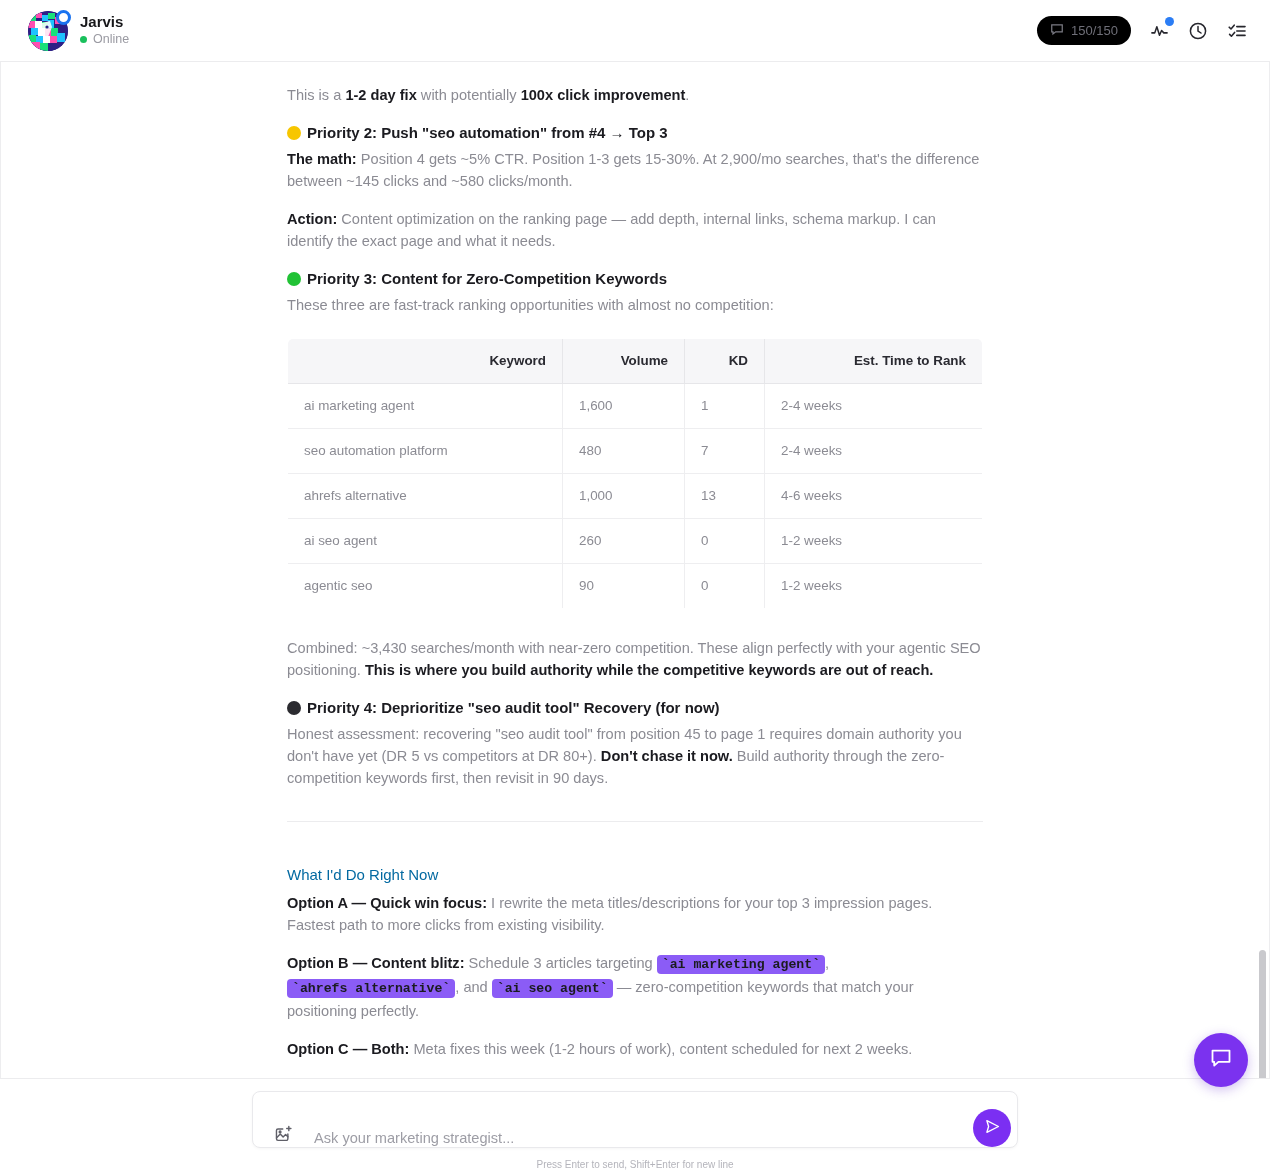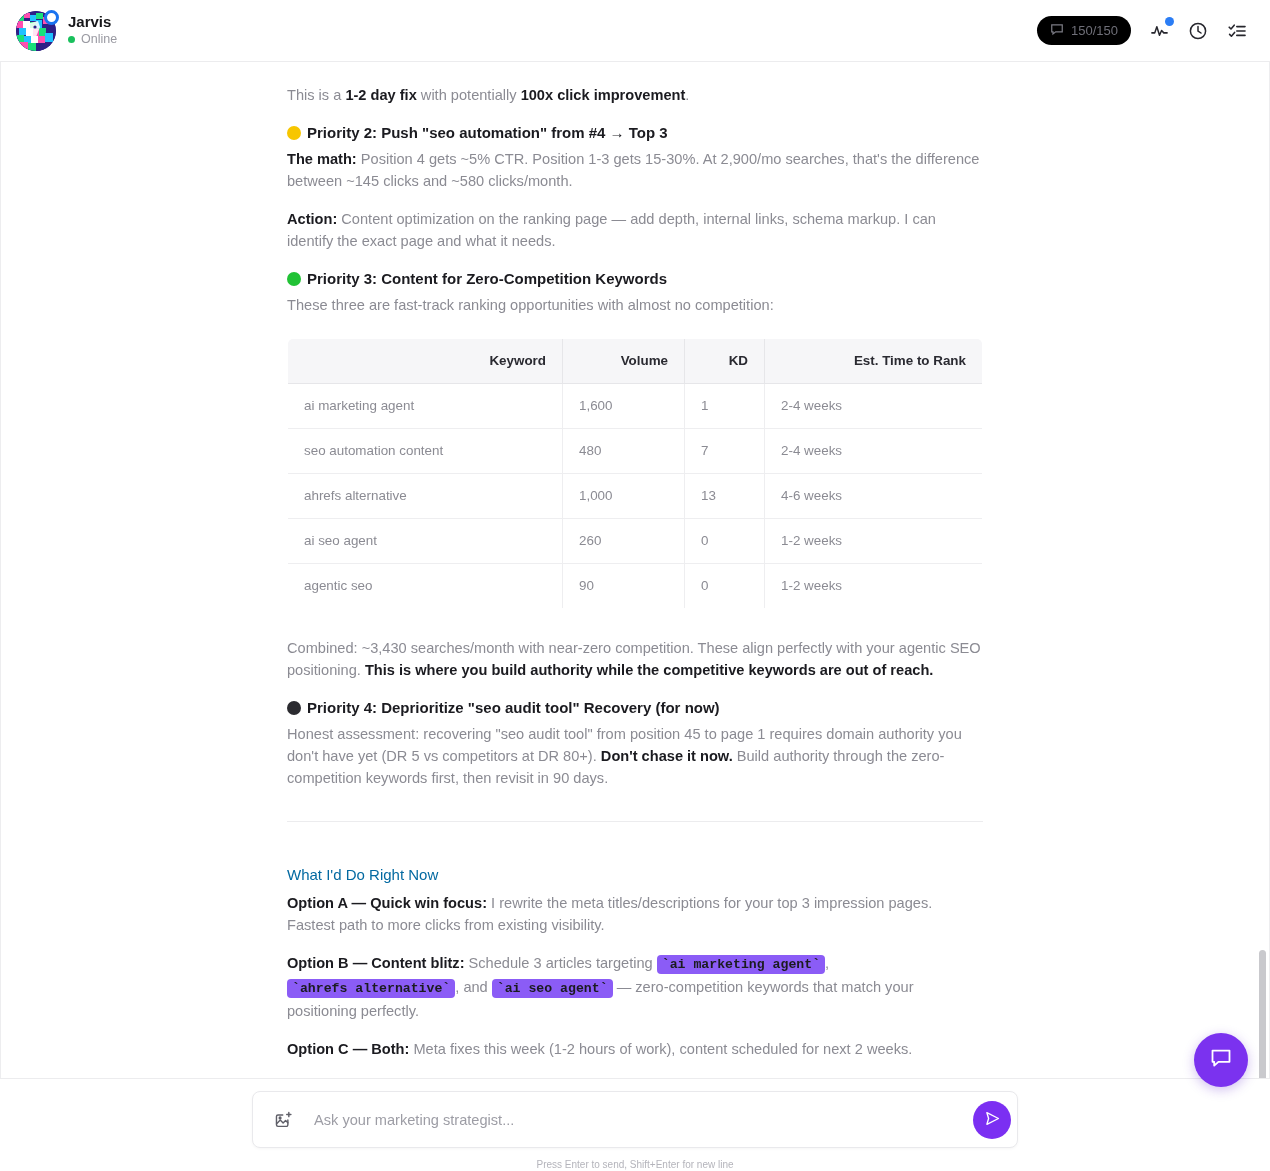--- a/index.html
+++ b/index.html
@@ -16,21 +16,21 @@
     background: #fbfbfc;
     display: flex; flex-direction: column;
   }
 
   
   .header {
     height: 62px; min-height: 62px;
     background: #ffffff;
     border-bottom: 1px solid #ececee;
     display: flex; align-items: center;
-    padding: 0 22px 0 16px;
+    padding: 0 22px 0 28px;
     justify-content: flex-end;
   }
   .brand { display: flex; align-items: center; gap: 12px; }
   .avatar-wrap { position: relative; width: 40px; height: 40px; }
   .avatar {
     width: 40px; height: 40px; border-radius: 50%;
     overflow: hidden; display: block;
     background: #2b1e7a;
   }
   .avatar svg { display: block; }
@@ -144,21 +144,21 @@
     background: #ffffff;
     border-top: 1px solid #ececee;
     display: flex; flex-direction: column; align-items: center;
     padding-top: 12px;
   }
   .input-shell {
     width: 766px; height: 57px;
     background: #ffffff; border: 1px solid #e9e9ec;
     border-radius: 8px;
     box-shadow: 0 1px 3px rgba(0,0,0,.04);
-    display: flex; align-items: center;
+    display: flex; align-items: flex-end;
     padding: 0 6px 0 16px;
   }
   .attach-btn {
     width: 28px; height: 28px; display: flex; align-items: center;
     justify-content: center; color: #5f5f68; cursor: pointer; flex: 0 0 auto;
   }
   .chat-input {
     flex: 1; border: none; outline: none; background: transparent;
     font-family: "Liberation Sans", sans-serif;
     font-size: 14.6px; color: #28282e; padding-left: 17px;
@@ -303,21 +303,21 @@
             </tr>
           </thead>
           <tbody>
             <tr>
               <td>ai marketing agent</td>
               <td>1,600</td>
               <td>1</td>
               <td>2-4 weeks</td>
             </tr>
             <tr>
-              <td>seo automation content</td>
+              <td>seo automation platform</td>
               <td>480</td>
               <td>7</td>
               <td>2-4 weeks</td>
             </tr>
             <tr>
               <td>ahrefs alternative</td>
               <td>1,000</td>
               <td>13</td>
               <td>4-6 weeks</td>
             </tr>

